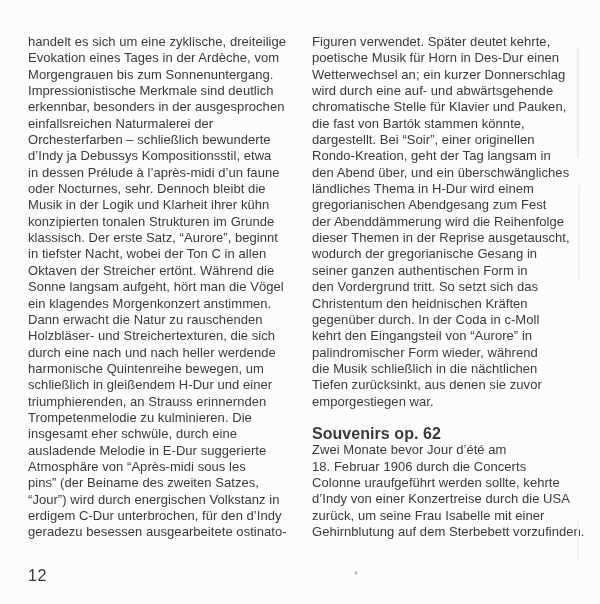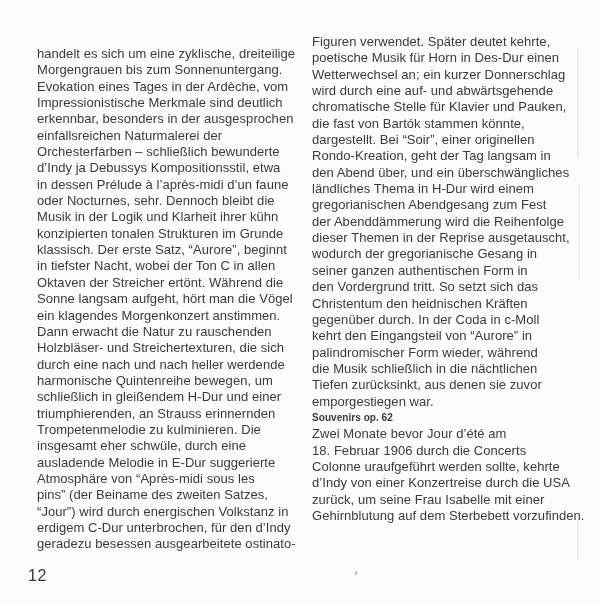--- a/index.html
+++ b/index.html
@@ -17,29 +17,29 @@
     color: #3a3a3a;
   }
   .col {
     position: absolute;
     top: 34px;
     font-size: 13px;
     line-height: 16.35px;
     letter-spacing: 0.05px;
     white-space: nowrap;
   }
-  .col-left  { left: 37px;  width: 272px; margin-top: 12px; }
+  .col-left  { left: 28px;  width: 272px; }
   .col-right { left: 312px; width: 282px; }
   .line { height: 16.35px; }
   .it { }
   .heading {
     font-weight: bold;
-    font-size: 10px;
+    font-size: 16px;
     line-height: 16.35px;
-    margin-top: 0;
+    margin-top: 16px;
     height: 16.35px;
   }
   .page-number {
     position: absolute;
     left: 28px;
     top: 569px;
     font-size: 16px;
     line-height: 14px;
     letter-spacing: 0.5px;
   }
@@ -62,22 +62,22 @@
     border-radius: 1px;
   }
 </style>
 </head>
 <body>
 
 <div class="page">
 
   <div class="col col-left">
       <div class="line"><span>handelt es sich um eine zyklische, dreiteilige</span></div>
+      <div class="line"><span>Evokation eines Tages in der Ardèche, vom</span></div>
       <div class="line"><span>Morgengrauen bis zum Sonnenuntergang.</span></div>
-      <div class="line"><span>Evokation eines Tages in der Ardèche, vom</span></div>
       <div class="line"><span>Impressionistische Merkmale sind deutlich</span></div>
       <div class="line"><span>erkennbar, besonders in der ausgesprochen</span></div>
       <div class="line"><span>einfallsreichen Naturmalerei der</span></div>
       <div class="line"><span>Orchesterfarben – schließlich bewunderte</span></div>
       <div class="line"><span>d’Indy ja Debussys Kompositionsstil, etwa</span></div>
       <div class="line"><span>in dessen </span><span class="it">Prélude à l’après-midi d’un faune</span></div>
       <div class="line"><span>oder </span><span class="it">Nocturnes</span><span>, sehr. Dennoch bleibt die</span></div>
       <div class="line"><span>Musik in der Logik und Klarheit ihrer kühn</span></div>
       <div class="line"><span>konzipierten tonalen Strukturen im Grunde</span></div>
       <div class="line"><span>klassisch. Der erste Satz, “Aurore”, beginnt</span></div>

